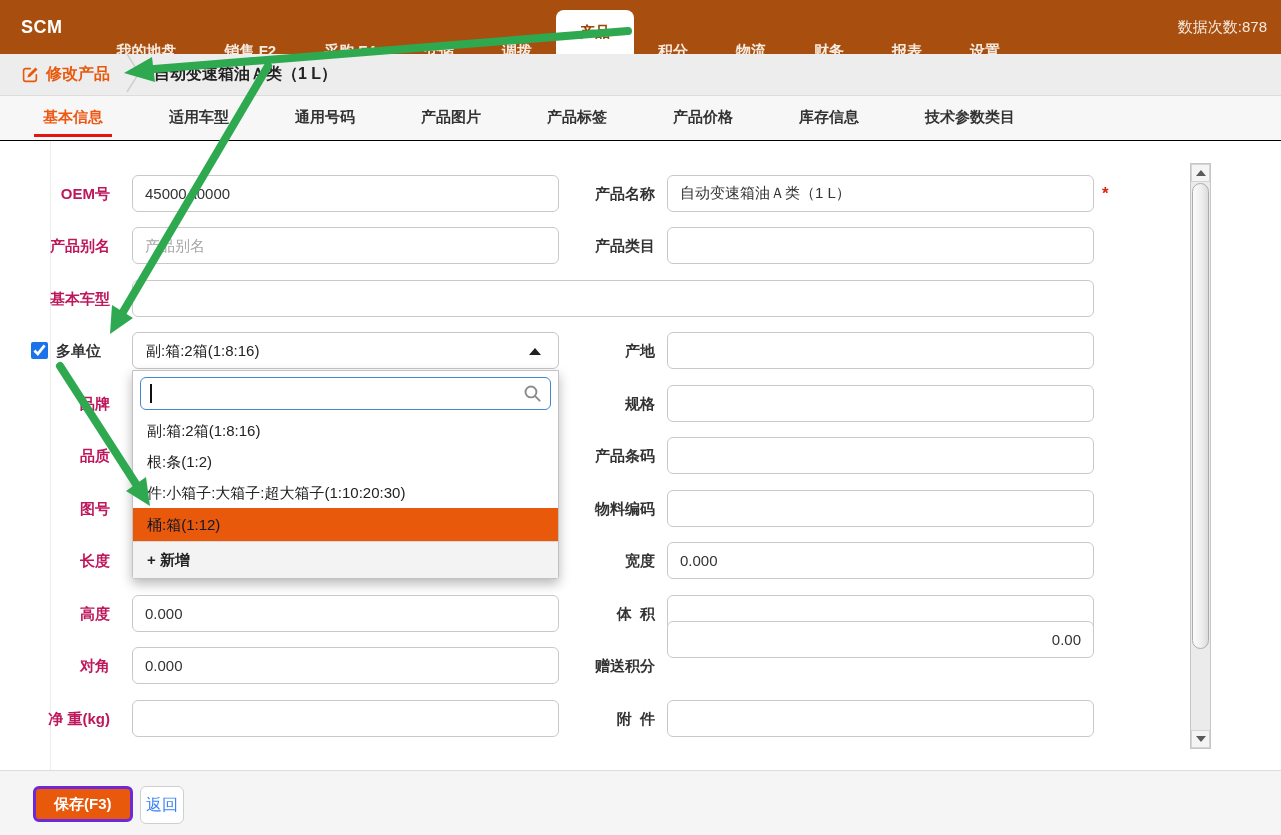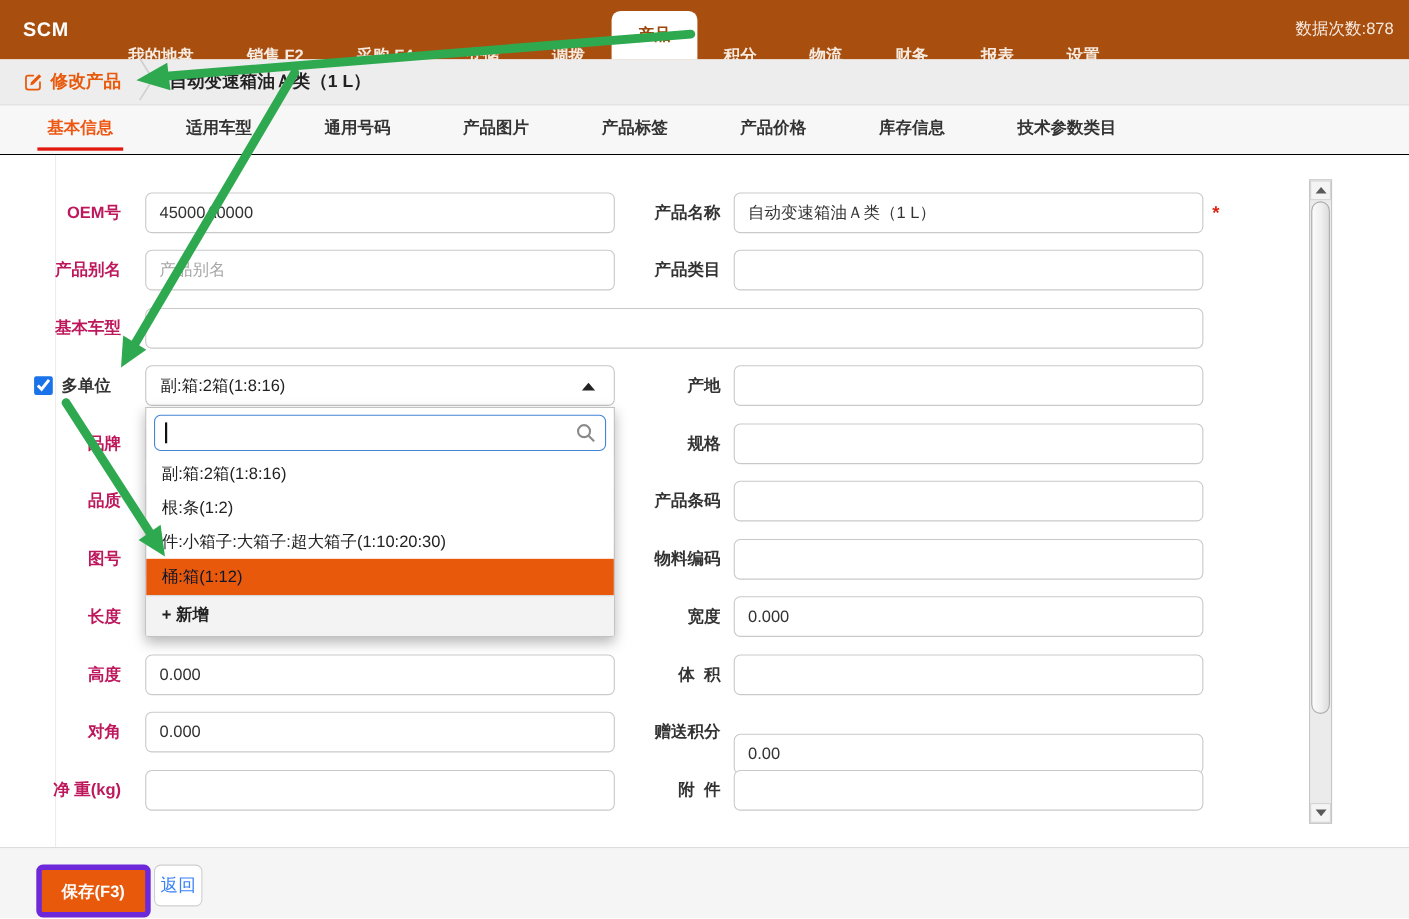--- a/index.html
+++ b/index.html
@@ -62,21 +62,21 @@
   .sbar { position:absolute; left:1190px; top:22px; width:21px; height:586px; background:#EBEBEB; border:1px solid #C6C6C6; }
   .sbtn { position:absolute; left:0; width:19px; height:18px; background:#F4F4F4; border:1px solid #D4D4D4; display:flex; align-items:center; justify-content:center; cursor:pointer; }
   .sbtn.up { top:0; }
   .sbtn.down { bottom:0; }
   .tri-up { width:0; height:0; border-left:5px solid transparent; border-right:5px solid transparent; border-bottom:6px solid #5A5A5A; }
   .tri-down { width:0; height:0; border-left:5px solid transparent; border-right:5px solid transparent; border-top:6px solid #5A5A5A; }
   .sthumb { position:absolute; left:1px; top:19px; width:17px; height:466px; border:1px solid #ACACAC; border-radius:9px; background:linear-gradient(90deg,#FBFBFB 0%,#EFEFEF 55%,#DCDCDC 100%); cursor:grab; }
 
   
   .footer { position:absolute; left:0; top:770px; width:1281px; height:65px; background:#F5F5F5; border-top:1px solid #DCDCDC; }
-  .btn-save { position:absolute; left:33px; top:15px; height:48px; padding:0 18px; background:#E8590C; color:#fff; border:5px solid #6d28d9; border-radius:6px; font-size:15px; font-weight:bold; font-family:inherit; cursor:pointer; }
+  .btn-save { position:absolute; left:33px; top:15px; height:36px; padding:0 18px; background:#E8590C; color:#fff; border:3px solid #6d28d9; border-radius:6px; font-size:15px; font-weight:bold; font-family:inherit; cursor:pointer; }
   .btn-back { position:absolute; left:140px; top:15px; height:38px; width:44px; background:#fff; color:#3b82f6; border:1px solid #CFCFCF; border-radius:6px; font-size:16px; font-family:inherit; cursor:pointer; }
 
   
   .arrows { position:absolute; left:0; top:0; width:1281px; height:835px; z-index:60; pointer-events:none; }
 </style>
 </head>
 <body>
 
 <div class="stage">
 
@@ -170,21 +170,21 @@
     <input class="inp inpR" style="top: 401px;" value="0.000">
 
     <div class="lbl" style="top:454px">高度</div>
     <input class="inp inpL" style="top: 454px;" value="0.000">
     <div class="lblr" style="top:454px">体  积</div>
     <input class="inp inpR" style="top: 454px;">
 
     <div class="lbl" style="top:506px">对角</div>
     <input class="inp inpL" style="top: 506px;" value="0.000">
     <div class="lblr" style="top:506px">赠送积分</div>
-    <input class="inp inpR" style="top: 526px;" value="0.00">
+    <input class="inp inpR" style="top: 480px; text-align: right;" value="0.00">
 
     <div class="lbl" style="top:559px">净 重(kg)</div>
     <input class="inp inpL" style="top: 559px;">
     <div class="lblr" style="top:559px">附  件</div>
     <input class="inp inpR" style="top: 559px;">
 
     <div class="sel">
       <span class="sel-text">副:箱:2箱(1:8:16)</span>
       <span class="sel-caret"></span>
     </div>

